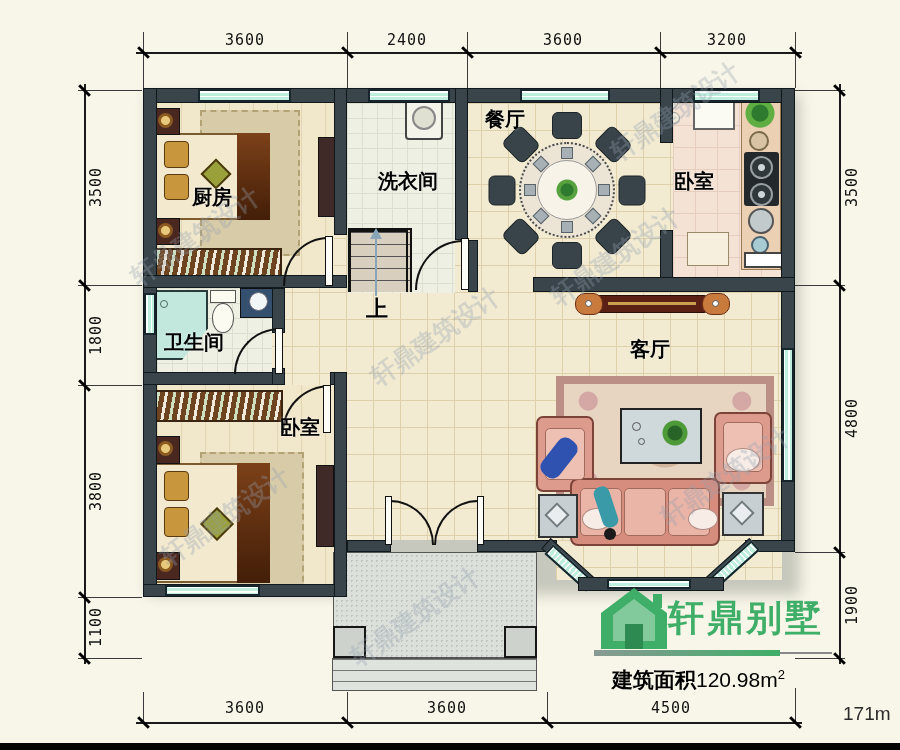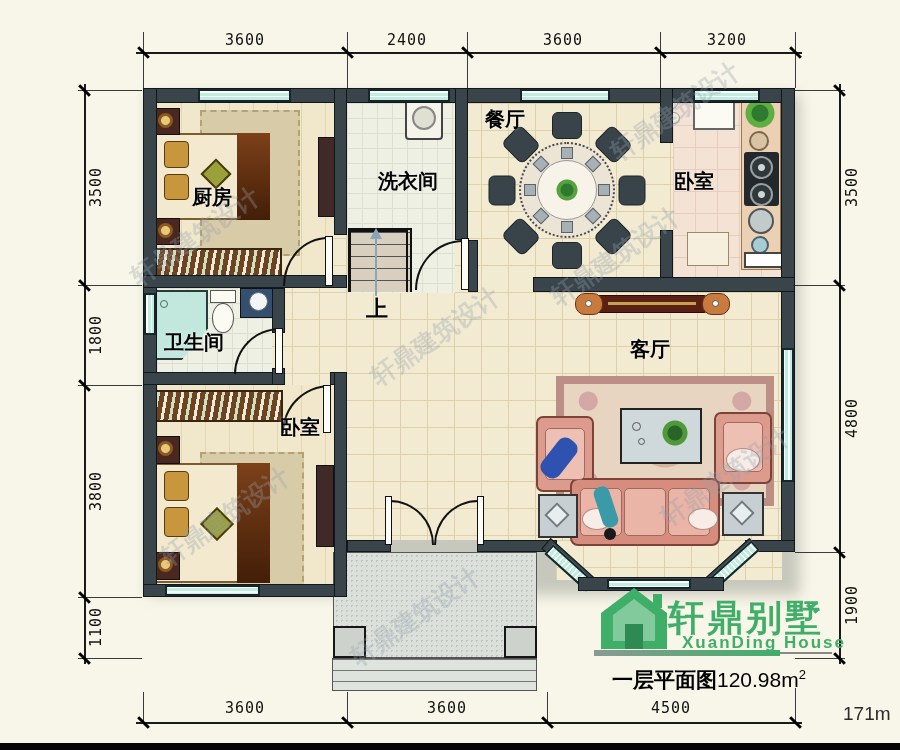--- a/index.html
+++ b/index.html
@@ -309,23 +309,22 @@
   <div class="abs watermark" style="left:340px;top:600px">轩鼎建筑设计</div>
   <div class="abs watermark" style="left:600px;top:95px">轩鼎建筑设计</div>
 
   <svg class="abs" style="left:595px;top:586px;z-index:60" width="78" height="66" viewBox="0 0 78 66">
     <path d="M39 2 L72 27 L72 63 L6 63 L6 27 Z" fill="#3fae68"></path>
     <rect x="58" y="8" width="9" height="14" fill="#3fae68"></rect>
     <path d="M39 13 L60 29 L60 55 L18 55 L18 29 Z" fill="#ffffff" opacity="0.35"></path>
     <rect x="30" y="38" width="18" height="25" fill="#2d8a50"></rect>
   </svg>
   <div class="abs green" style="left:668px;top:594px;font-size:36px;font-weight:700;letter-spacing:3px;z-index:60;white-space:nowrap">轩鼎别墅</div>
-  <div class="abs green" style="left:682px;top:633px;font-size:17px;font-weight:700;letter-spacing:2px;z-index:60;white-space:nowrap">XuanDing House</div>
   <div class="abs" style="left:594px;top:650px;width:186px;height:6px;background:linear-gradient(90deg,#8a9a94,#3fae68);z-index:60"></div>
   <div class="abs" style="left:780px;top:652px;width:52px;height:2px;background:#888;z-index:60"></div>
   <div class="abs" style="left:612px;top:666px;font-size:21px;color:#000;z-index:60;white-space:nowrap">
-    <span style="font-weight:700">一层平面图</span><span>120.98m</span><sup style="font-size:13px">2</sup>
+    <span style="font-weight:700">建筑面积</span><span>120.98m</span><sup style="font-size:13px">2</sup>
   </div>
   <div class="abs ext" style="left:795px;top:688px;width:1px;height:12px"></div>
   <div class="abs" style="left:843px;top:703px;font-size:19px;color:#2a2a2a;z-index:60">171m</div>
 
   <div class="abs" style="left:0;top:743px;width:900px;height:7px;background:#050505;z-index:70"></div>
 </div>
 
 </body></html>

